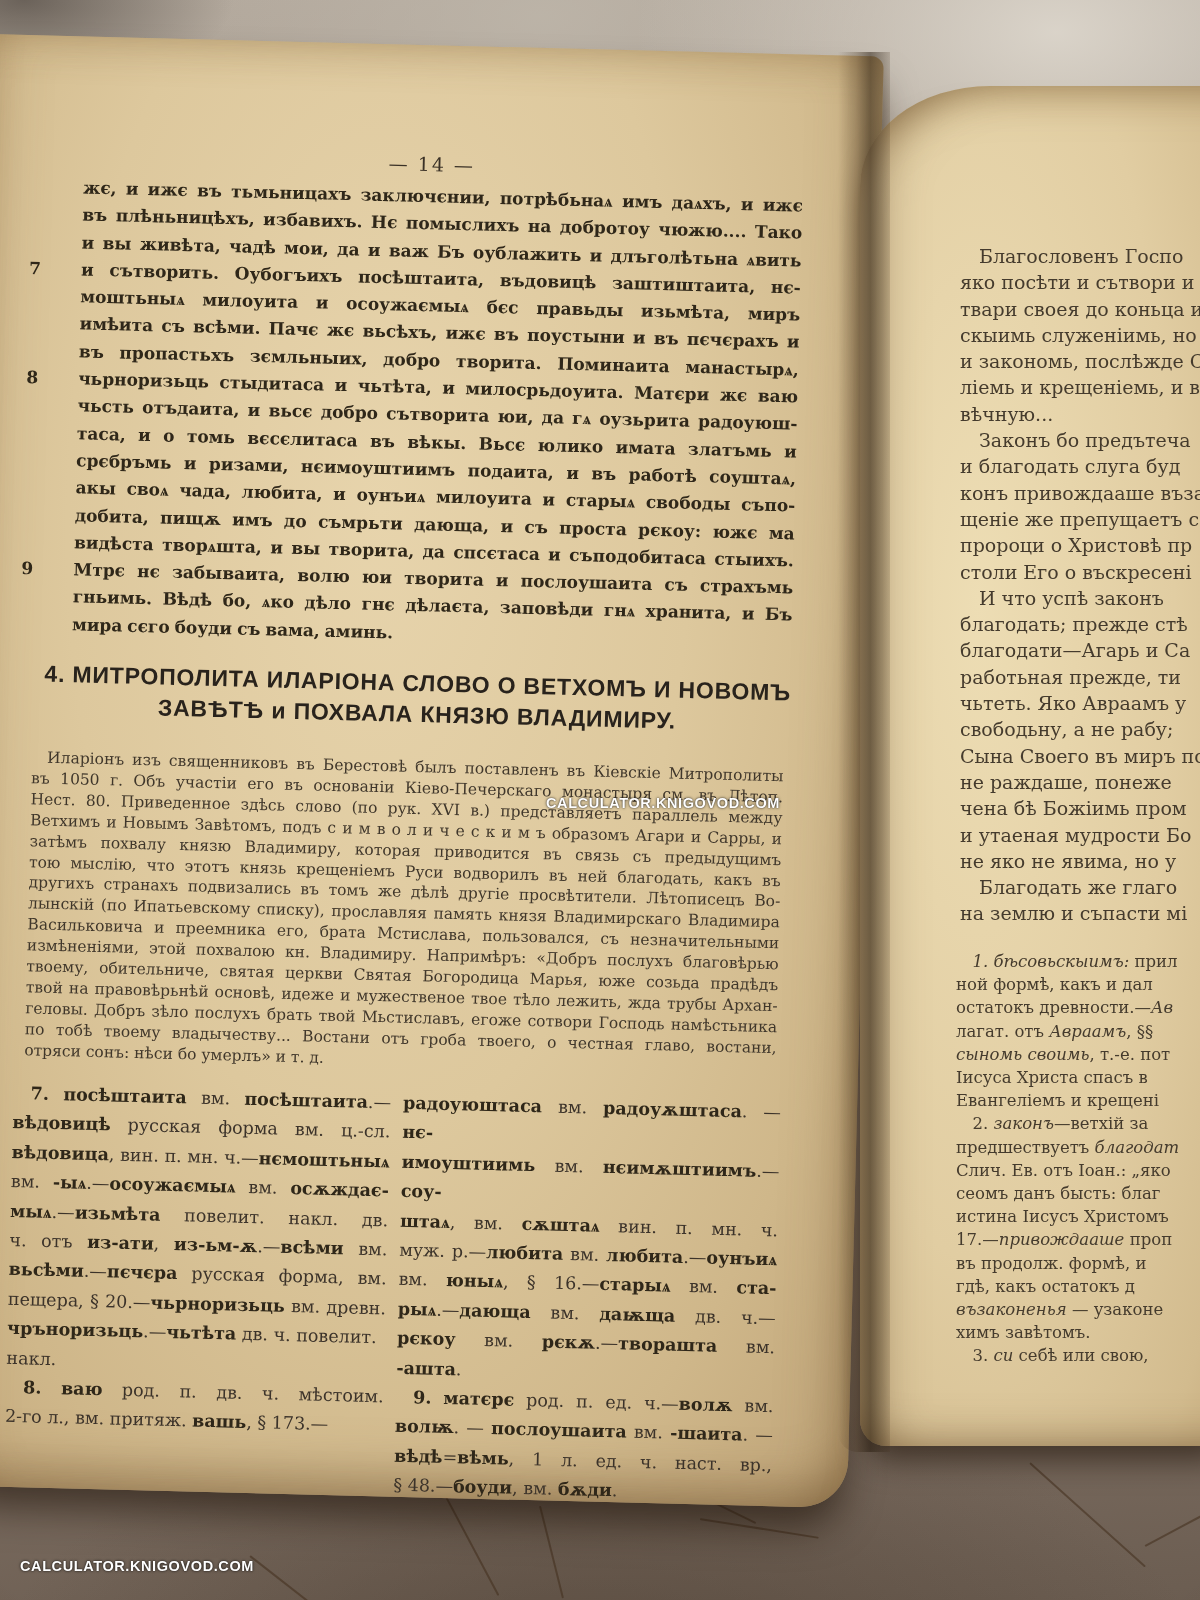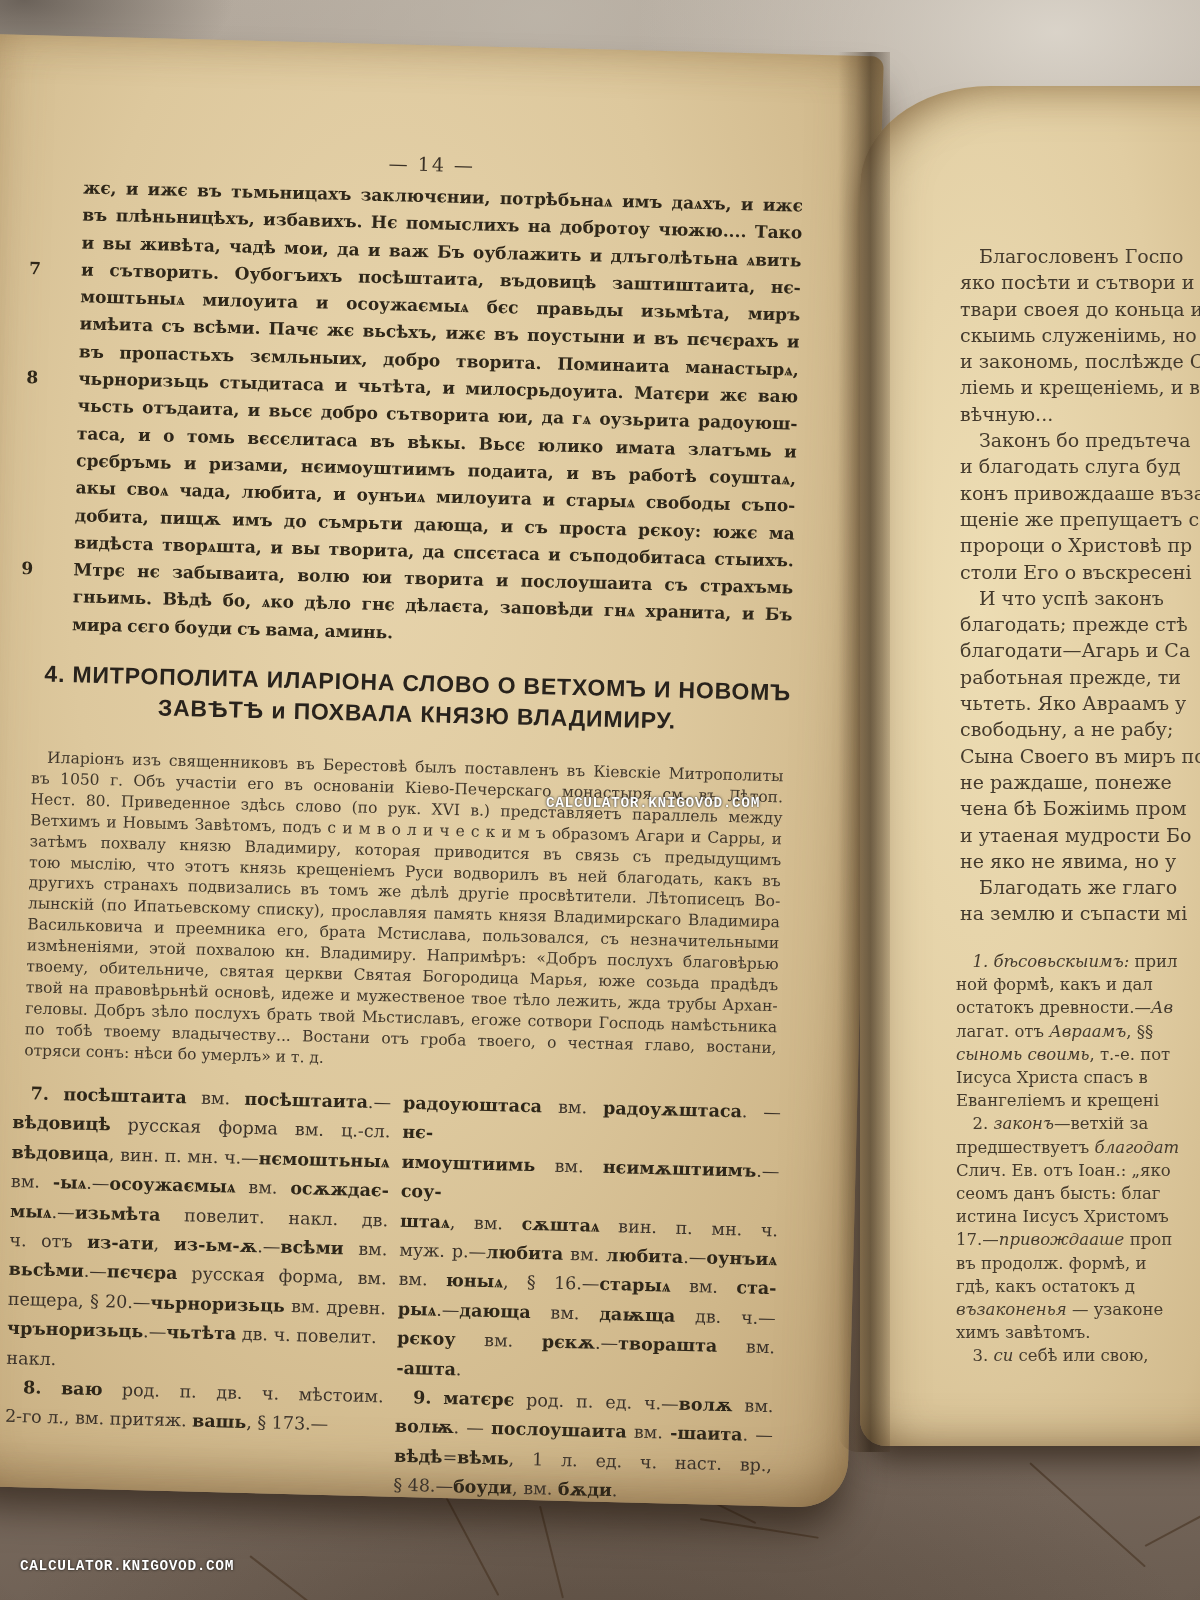--- a/index.html
+++ b/index.html
@@ -43,21 +43,21 @@
     font-family:"Liberation Sans",sans-serif;font-weight:bold;font-size:23px;line-height:31px;
     color:#29231c;letter-spacing:.8px;}
   .intro{left:60px;top:712px;width:752px;font-size:15.5px;line-height:20.9px;color:#40372b;}
   .fn{font-size:17.5px;line-height:29.4px;color:#3c332a;}
   .fn b,.cs b{font-weight:bold;color:#2f2719;}
   .fn-left{left:50px;top:1044px;width:378px;}
   .fn-right{left:440px;top:1044px;width:378px;}
   .rp-body{left:100px;top:157px;width:290px;font-size:19px;line-height:26.3px;color:#453b2d;}
   .rp-fn{left:96px;top:864px;width:294px;font-size:16.5px;line-height:23.2px;color:#453b2d;}
   .rp-line{white-space:nowrap;overflow:visible;}
-  .wm{position:absolute;z-index:10;font-family:Liberation Mono, monospace;
+  .wm{position:absolute;z-index:10;font-family:Liberation Sans, sans-serif;
     color:#ffffff;font-size:14.5px;letter-spacing:.6px;font-weight:bold;
     text-shadow:0 0 3px rgba(0,0,0,.75),0 0 1px rgba(0,0,0,.6);}
   .wm-center{left:546px;top:795px;}
   .wm-bottom{left:20px;top:1558px;}
   .vignette{position:absolute;inset:0;z-index:9;pointer-events:none;
     background:radial-gradient(130% 115% at 50% 42%, rgba(0,0,0,0) 62%, rgba(25,15,6,.28) 100%);}
 </style>
 </head>
 <body>
 

